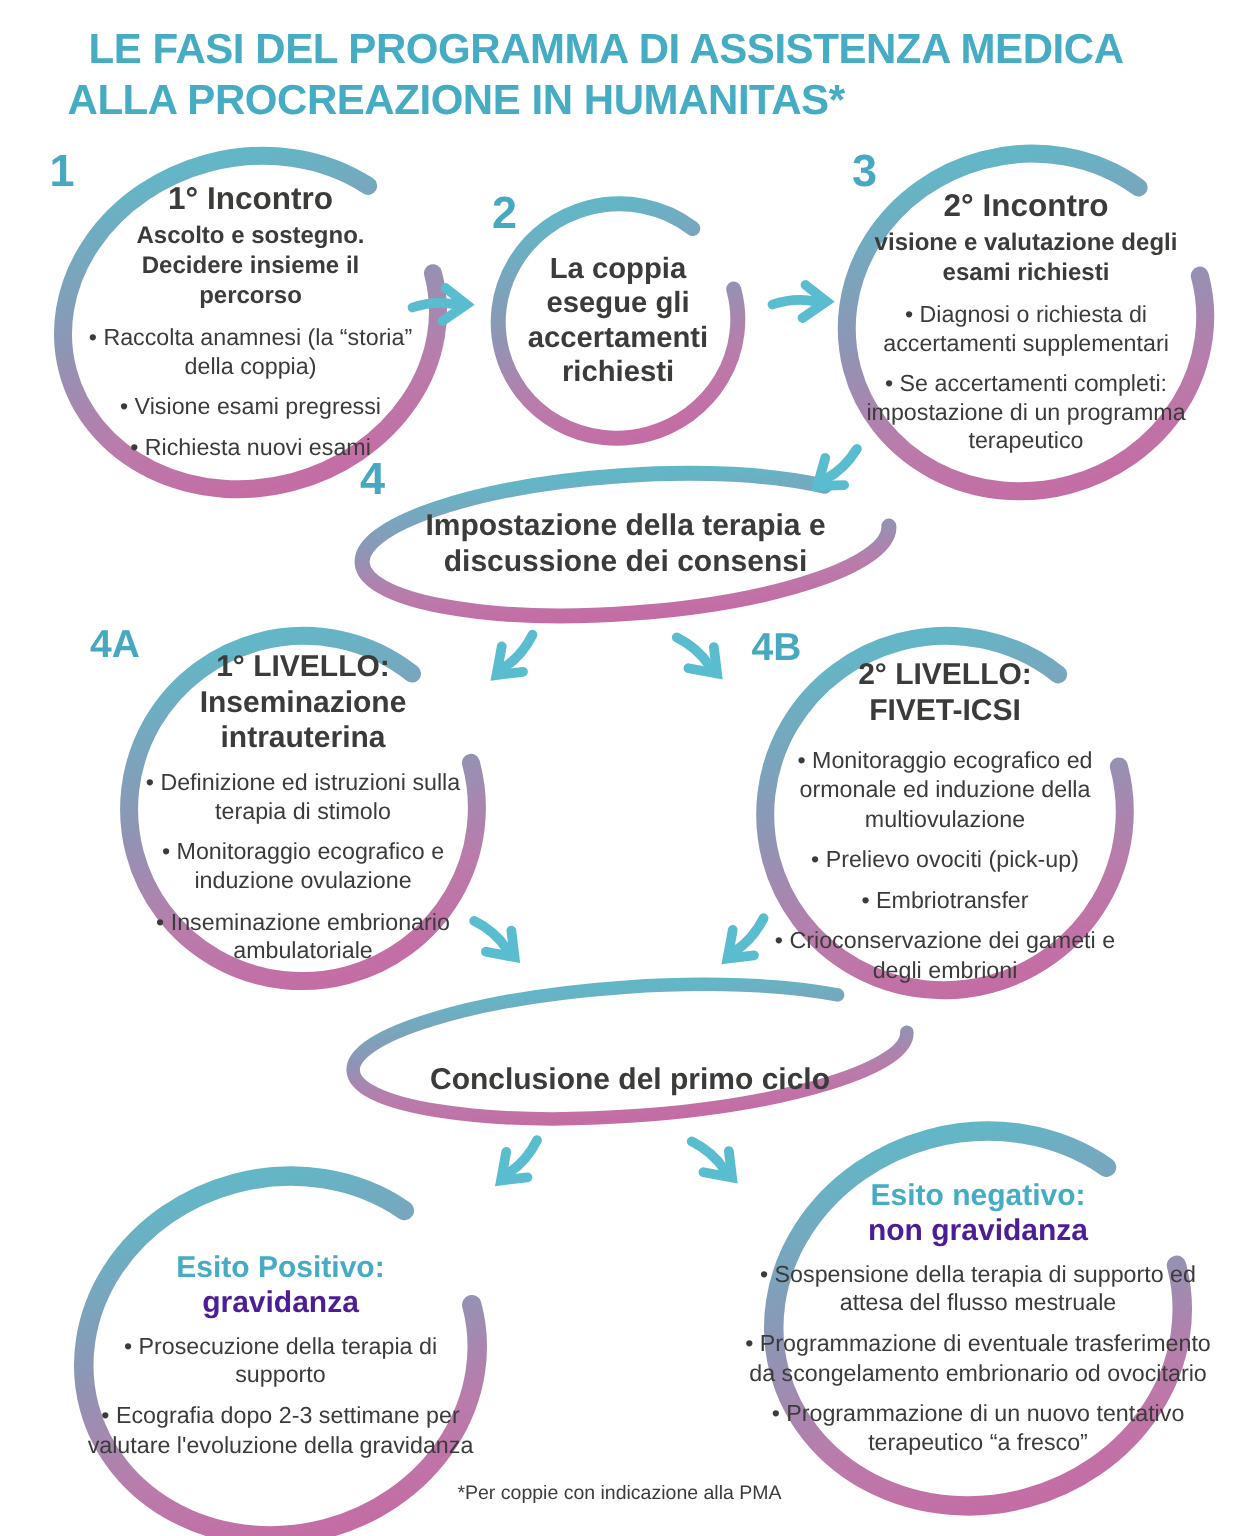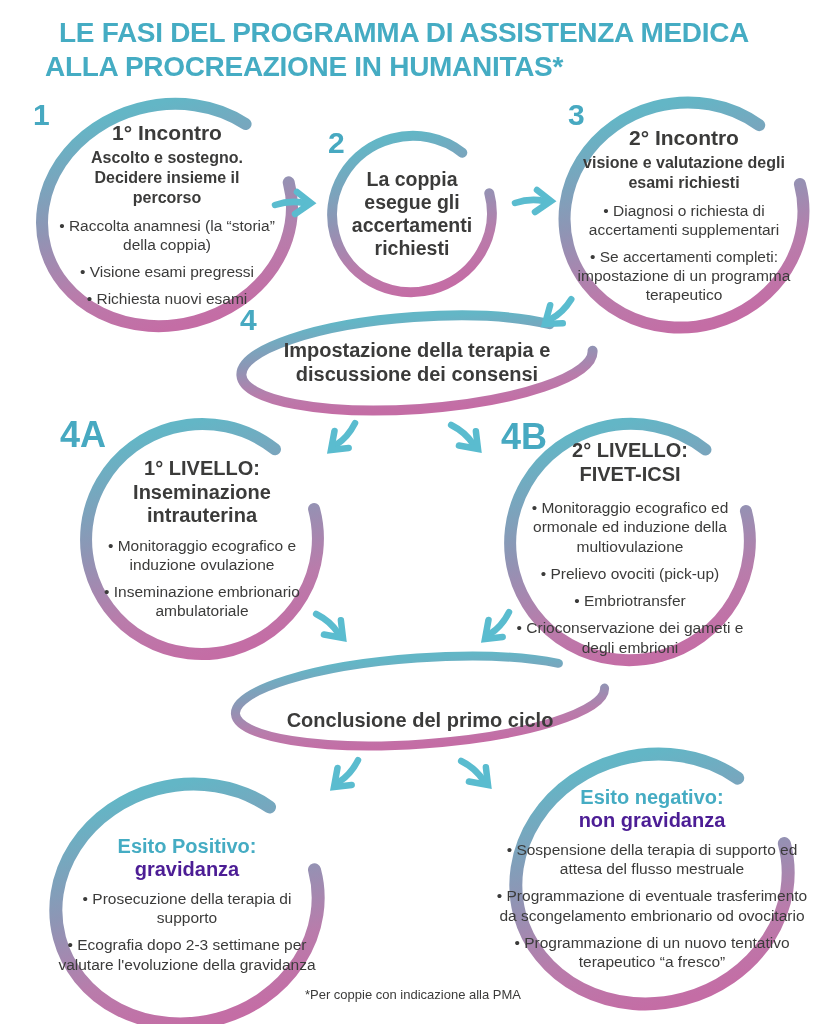--- a/index.html
+++ b/index.html
@@ -20,21 +20,21 @@
   .h-md { font-weight:bold; font-size:19.5px; line-height:1.18; color:#3b3b3a; }
   .h-accent { font-weight:bold; font-size:20px; line-height:1.15; color:#45acc3; }
   .h-dark   { font-weight:bold; font-size:20px; line-height:1.15; color:#4c1d95; }
   .sub { font-weight:bold; font-size:16px; line-height:1.25; margin:3px auto 0; }
   .bullets { margin-top:8px; display:flex; flex-direction:column; gap:8px;
              font-size:15.5px; line-height:1.24; }
   .bullet::before { content:"• "; }
 
   
   .num { position:absolute; color:#47a9c1; font-weight:bold; font-size:30px; z-index:3; }
-  .num-wide { font-size:36px; }
+  .num-wide { font-size:26px; }
 
   
   .arrow { position:absolute; width:44px; height:30px; z-index:1; }
   .arrow svg { width:100%; height:100%; overflow:visible; }
   .ashaft, .ahead { fill:none; stroke:#5abccf; stroke-width:6.5; stroke-linecap:round; stroke-linejoin:miter; }
 
   
   .footnote { position:absolute; left:0; top:987px; width:100%; text-align:center;
               color:#3b3b3a; font-size:13px; }
 </style>
@@ -113,20 +113,21 @@
     </div>
   </div>
 
   <div class="node" style="left:76px;top:414px;width:252px;height:250px;">
     <svg class="ring" viewBox="0 0 252 250">
       <ellipse cx="126" cy="125" rx="116" ry="115" pathLength="100" class="ringstroke" stroke-width="12" stroke-dasharray="90 10" transform="rotate(-15 126 125)"></ellipse>
     </svg>
     <div class="content" style="width:235px;">
       <div class="h-md" style="font-size:20px;max-width:160px;margin:0 auto;">1° LIVELLO: Inseminazione intrauterina</div>
       <div class="bullets">
+        <div class="bullet">Definizione ed istruzioni sulla terapia di stimolo</div>
         <div class="bullet">Monitoraggio ecografico e induzione ovulazione</div>
         <div class="bullet">Inseminazione embrionario ambulatoriale</div>
       </div>
     </div>
   </div>
 
   <div class="node" style="left:500px;top:414px;width:260px;height:256px;">
     <svg class="ring" viewBox="0 0 260 256">
       <ellipse cx="130" cy="128" rx="120" ry="118" pathLength="100" class="ringstroke" stroke-width="12" stroke-dasharray="90 10" transform="rotate(-15 130 128)"></ellipse>
     </svg>

